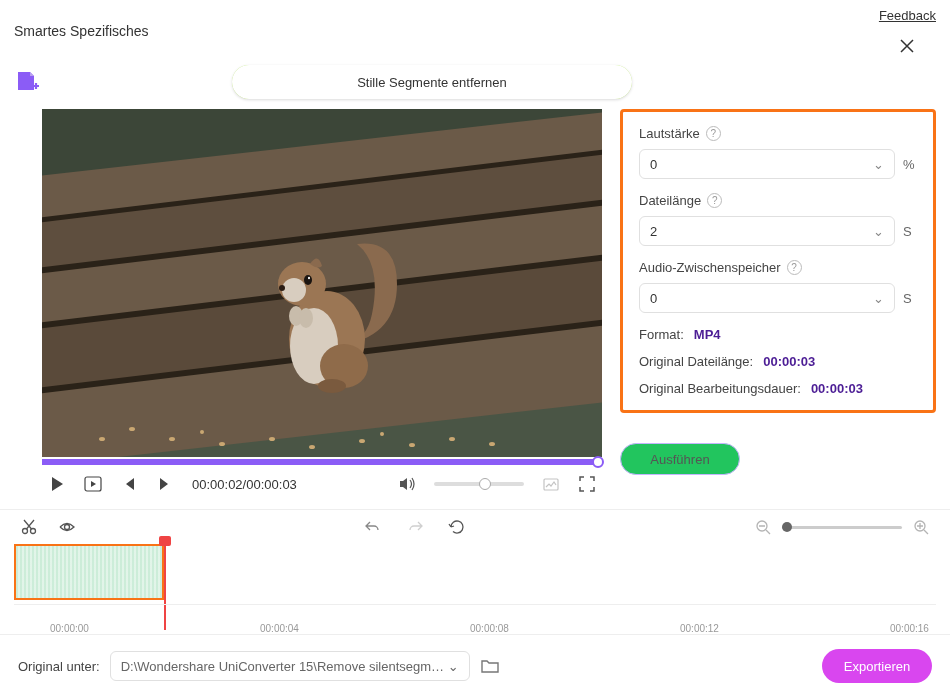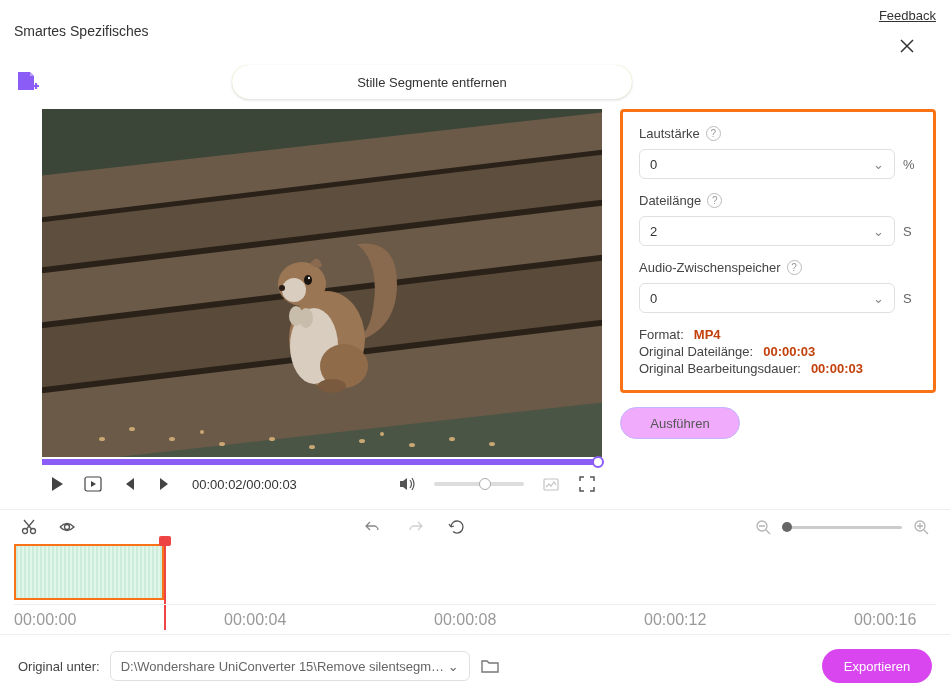--- a/index.html
+++ b/index.html
@@ -36,40 +36,40 @@
   .vol-slider .vknob { position: absolute; left: 50%; top: -4px; width: 12px; height: 12px; border-radius: 50%; background: #fff; border: 1px solid #aaa; }
   
   .settings-panel { border: 3px solid #f97316; border-radius: 4px; padding: 14px 16px 14px 16px; }
   .setting-row { margin-bottom: 14px; }
   .setting-label { display: flex; align-items: center; gap: 6px; margin-bottom: 8px; color: #444; }
   .help-circle { width: 15px; height: 15px; border: 1px solid #bbb; border-radius: 50%; display: inline-flex; align-items: center; justify-content: center; font-size: 10px; color: #999; }
   .setting-input { display: flex; align-items: center; gap: 8px; }
   .dropdown { flex: 1; height: 30px; border: 1px solid #e0e0e0; border-radius: 6px; padding: 0 10px; display: flex; align-items: center; justify-content: space-between; cursor: pointer; background: #fff; }
   .dropdown .chev { color: #888; }
   .unit { color: #666; width: 14px; }
-  .info-line { display: flex; gap: 6px; margin-top: 2px; color: #444; font-size: 13px; }
-  .info-line .val { font-weight: 600; color: #c2410c; margin-left: 4px;}
-  
-  .execute-btn { margin-top: 14px; height: 32px; width: 120px; border: 1px solid #c4b5fd; background: #f0abfc; border-radius: 16px; color: #555; cursor: pointer; display: flex; align-items: center; justify-content: center; }
+  .info-line { display: flex; gap: 6px; margin-top: 12px; color: #444; font-size: 13px; }
+  .info-line .val { font-weight: 600; color: #4c1d95; margin-left: 4px;}
+  
+  .execute-btn { margin-top: 30px; height: 32px; width: 120px; border: 1px solid #c4b5fd; background: #22c55e; border-radius: 16px; color: #555; cursor: pointer; display: flex; align-items: center; justify-content: center; }
   
   .toolrow { display: flex; align-items: center; padding: 8px 20px; gap: 20px; margin-top: 6px; border-top: 1px solid #eee;}
   .tool-icon { width: 18px; height: 18px; cursor: pointer; color: #555; }
   .toolrow .center { margin-left: auto; margin-right: auto; display: flex; gap: 24px; }
   .toolrow .zoom { display: flex; align-items: center; gap: 10px; }
   .zoom-slider { width: 120px; height: 3px; background: #ccc; border-radius: 2px; position: relative; }
   .zoom-slider .zknob { position: absolute; left: 0; top: -4px; width: 10px; height: 10px; border-radius: 50%; background: #666; }
   
   .timeline { padding: 0 14px 4px 14px; }
   .clips-row { height: 58px; position: relative; background: #fff;}
   .clip { position: absolute; left: 0; top: 0; width: 150px; height: 56px; border: 2px solid #f97316; background: repeating-linear-gradient(90deg,#b6e5c8 0 2px,#d5f0df 2px 4px); }
   .clip::after { content:""; position:absolute; inset:0; background: linear-gradient(180deg, rgba(255,255,255,0.3) 48%, rgba(255,255,255,0.3) 52%); }
   .playhead { position: absolute; left: 150px; top: -4px; width: 2px; height: 90px; background: #ef4444; }
   .playhead::before { content:""; position:absolute; left:-5px; top:-4px; width:12px; height:10px; background:#ef4444; border-radius:2px; }
   .ruler { height: 26px; position: relative; border-top: 1px solid #eee; margin-top: 2px;}
-  .tick { position: absolute; top: 6px; font-size: 16px; color: #999; }
+  .tick { position: absolute; top: 18px; font-size: 10px; color: #999; margin-left: 36px; }
   
   .bottombar { display: flex; align-items: center; padding: 14px 18px; border-top: 1px solid #eee; gap: 10px;}
   .save-label { color: #444; }
   .path-dropdown { width: 360px; height: 30px; border: 1px solid #e0e0e0; border-radius: 6px; padding: 0 10px; display: flex; align-items: center; justify-content: space-between; cursor: pointer; background: #fff; color:#666; overflow:hidden;}
   .path-dropdown span:first-child { white-space: nowrap; overflow: hidden; text-overflow: ellipsis; }
   .folder-icon { width: 20px; height: 20px; cursor: pointer; color: #777; }
   .export-btn { margin-left: auto; height: 34px; width: 110px; background: #d946ef; color: #fff; border: none; border-radius: 17px; cursor: pointer; font-size: 13px;}
 </style>
 </head>
 <body>

